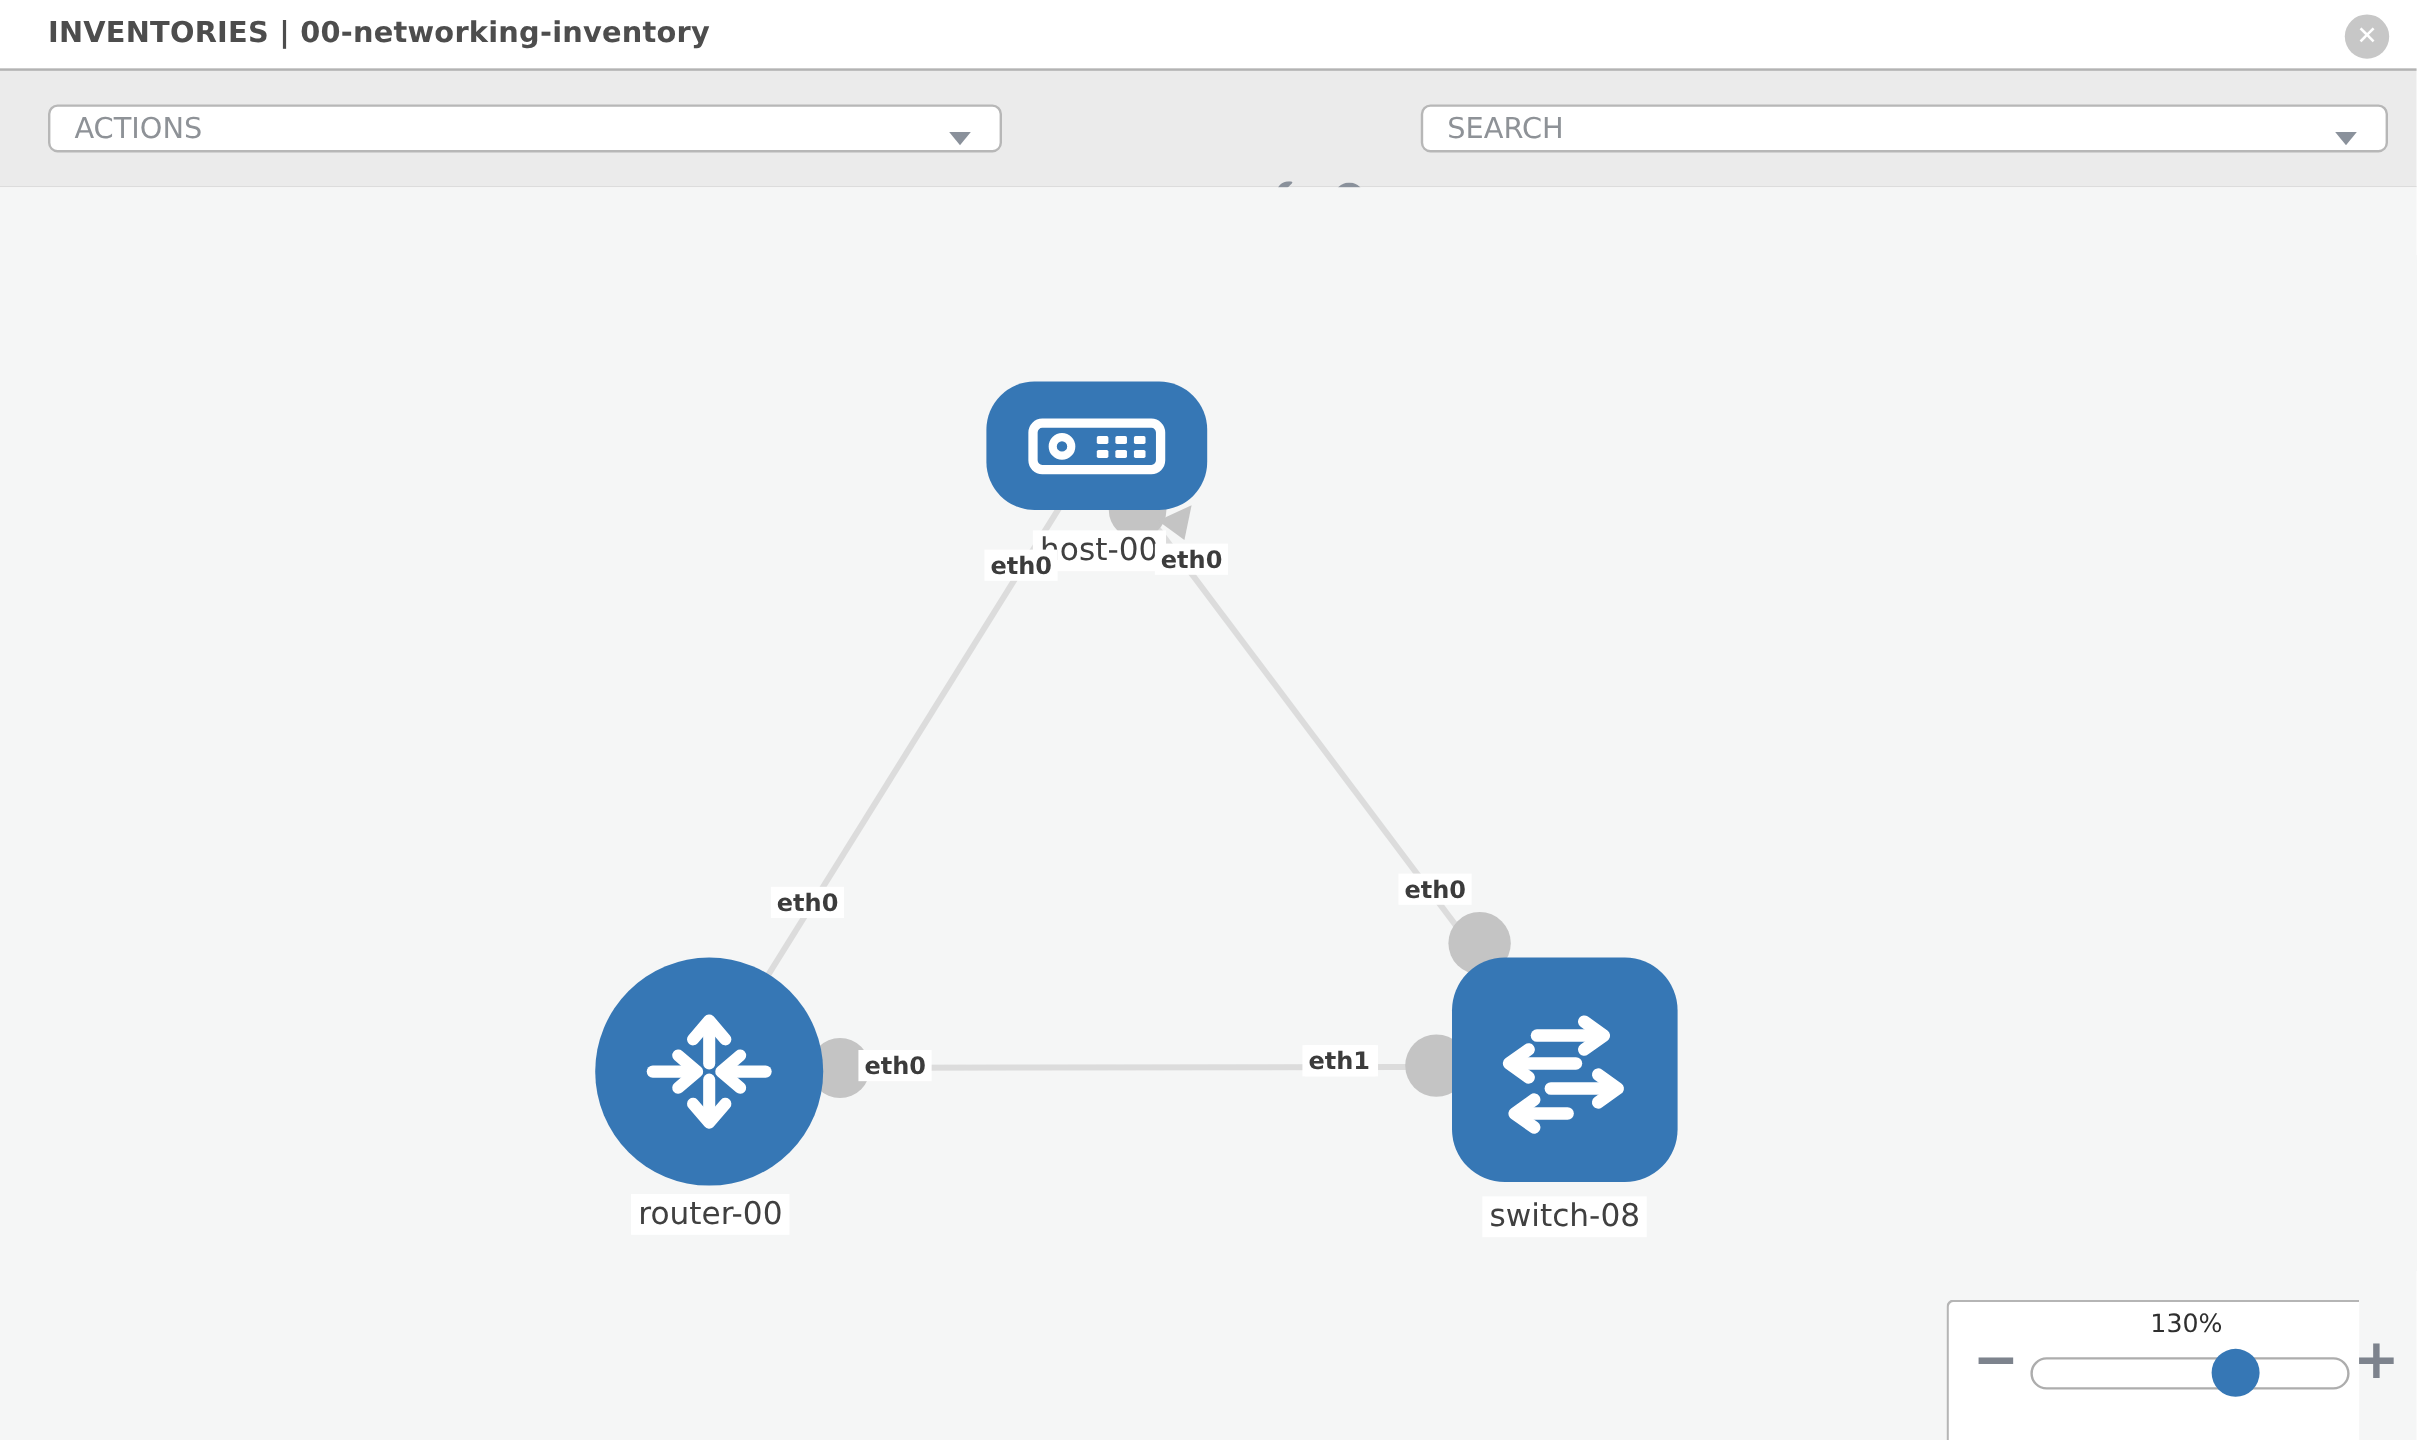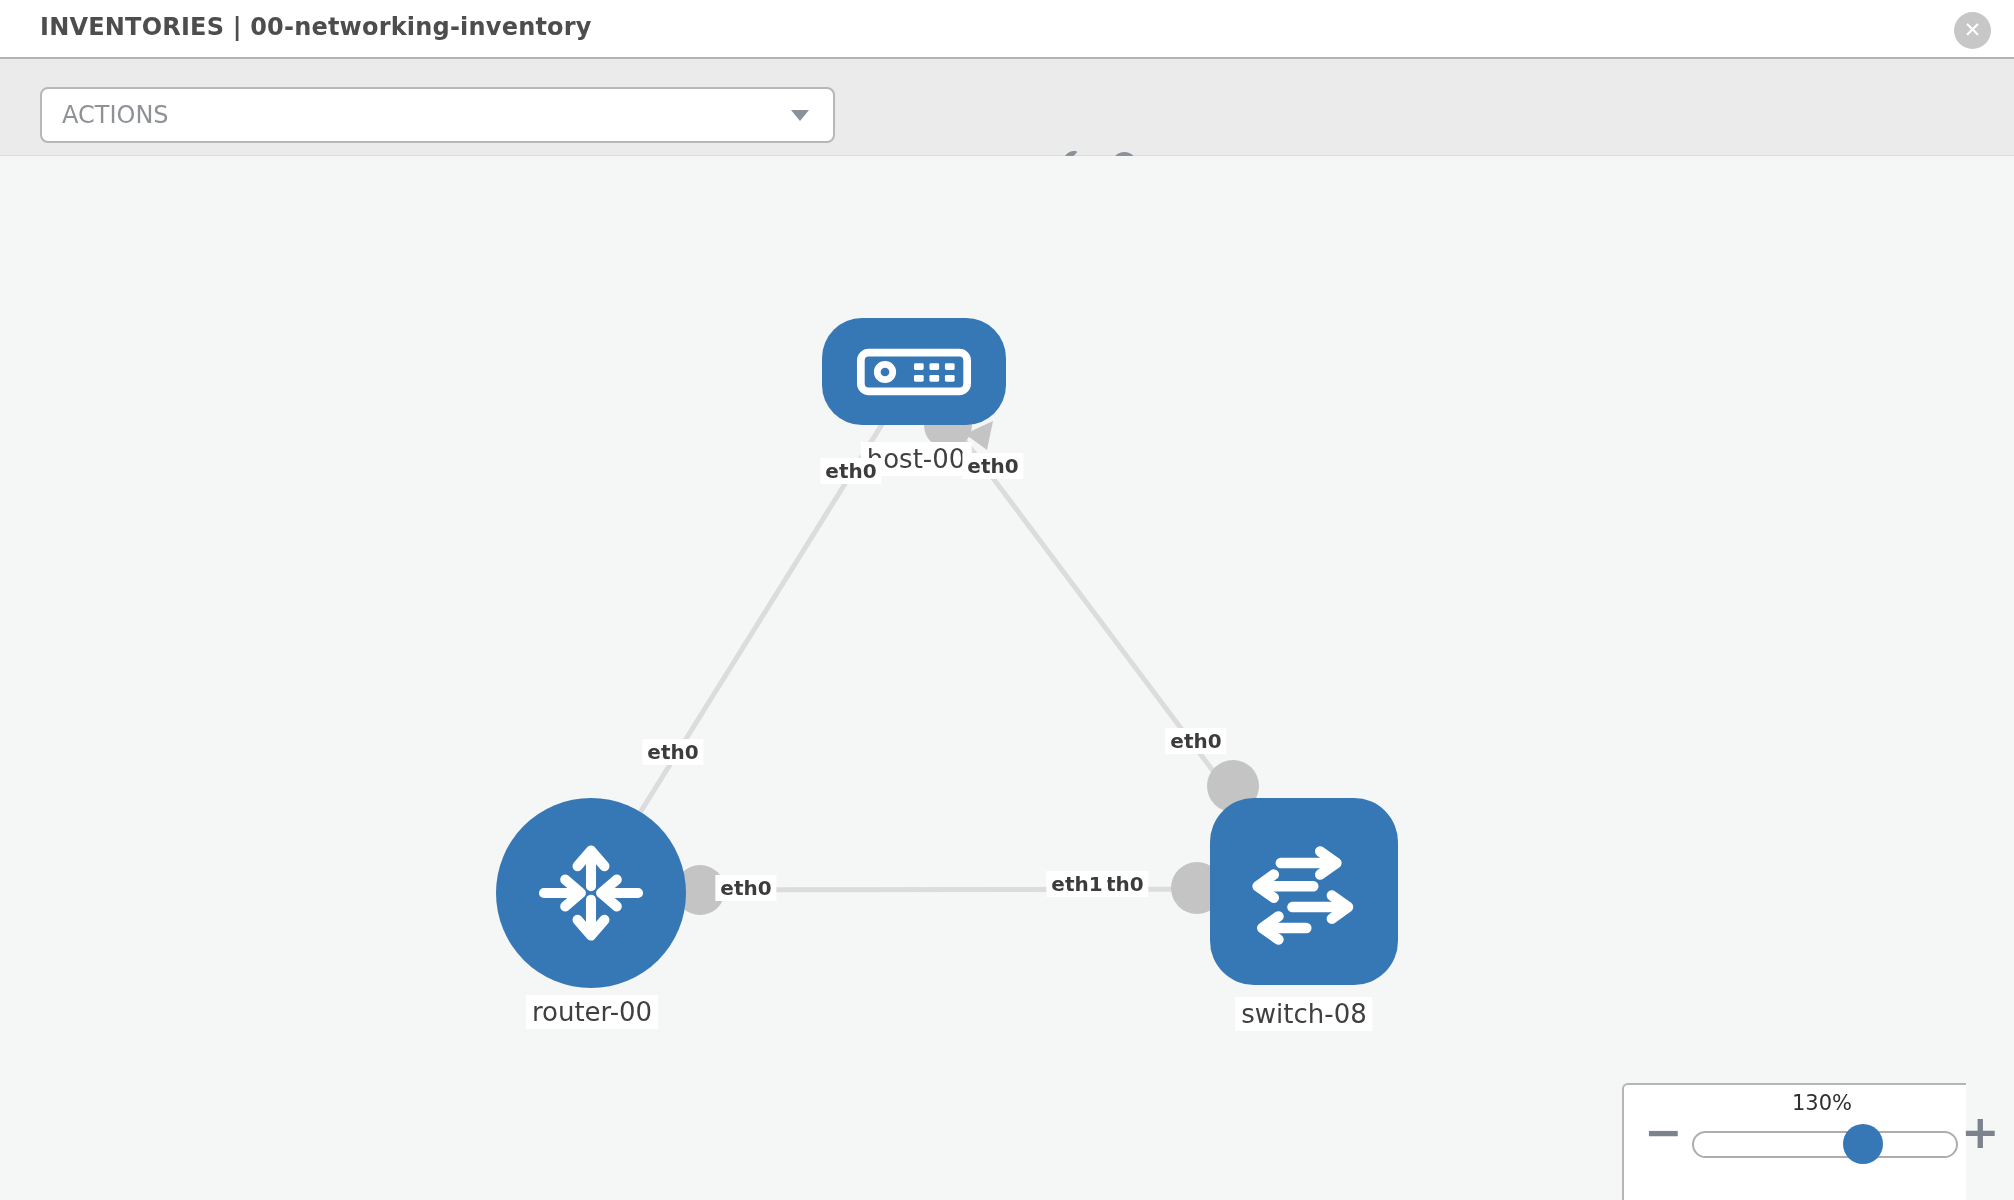--- a/index.html
+++ b/index.html
@@ -9,21 +9,21 @@
   
   .header{position:absolute;top:0;left:0;width:2014px;height:57px;background:#fff;}
   .page-title{position:absolute;left:40px;top:13px;font-size:24px;font-weight:bold;color:#4d4d4d;letter-spacing:.2px;}
   .close-btn{position:absolute;right:23px;top:12px;width:37px;height:37px;border-radius:50%;
              background:#c7c7c7;color:#fff;display:flex;align-items:center;justify-content:center;
              font-size:21px;font-weight:bold;cursor:pointer;line-height:1;}
 
   
   .toolbar{position:absolute;top:57px;left:0;width:2014px;height:99px;background:#ebebeb;
            border-top:2px solid #b3b3b3;border-bottom:1px solid #dcdcdc;box-sizing:border-box;}
-  .combo{position:absolute;height:56px;background:#fff;border:2px solid #b7b7b7;border-radius:8px;
+  .combo{position:absolute;height:40px;background:#fff;border:2px solid #b7b7b7;border-radius:8px;
          box-sizing:border-box;display:flex;align-items:center;padding:0 20px;
          color:#8e9297;font-size:24px;cursor:pointer;}
   .combo .caret{position:absolute;right:24px;top:21px;width:0;height:0;
                 border-left:9px solid transparent;border-right:9px solid transparent;
                 border-top:11px solid #8a919b;}
   .combo-actions{left:40px;top:28px;width:795px;}
   .combo-search{left:1184px;top:28px;width:806px;}
   .tool-icon{position:absolute;top:92px;width:36px;height:36px;cursor:pointer;}
   .tool-icon svg{width:100%;height:100%;fill:#8a919b;}
   .icon-wrench{left:1048px;}
@@ -48,21 +48,21 @@
            font-size:20px;padding:1px 5px;white-space:nowrap;font-weight:bold;}
   .lbl-host{left:916px;top:303px;}
   .lbl-router{left:592px;top:856px;}
   .lbl-switch{left:1304px;top:858px;}
   .if-a-host{left:851px;top:315px;}
   .if-b-host{left:993px;top:310px;}
   .if-a-router{left:673px;top:596px;}
   .if-b-switch{left:1196px;top:585px;}
   .if-c-router{left:746px;top:732px;}
   .if-c-switch-under{left:1118px;top:728px;z-index:3;}
-  .if-c-switch-over{left:1077px;top:728px;z-index:4;}
+  .if-c-switch-over{left:1116px;top:728px;z-index:4;}
 
   
   .zoom-panel{position:absolute;left:1622px;top:1083px;width:344px;height:117px;background:#fff;
               border:2px solid #b5b5b5;border-right:none;border-bottom:none;
               border-top-left-radius:6px;box-sizing:border-box;}
   .zoom-level{position:absolute;left:78px;top:6px;width:240px;text-align:center;
               font-size:21px;color:#2f2f2f;}
   .zoom-minus,.zoom-plus{position:absolute;top:24px;font-size:46px;font-weight:bold;color:#7d838d;
               cursor:pointer;line-height:1;}
   .zoom-minus{left:20px;}
@@ -94,20 +94,24 @@
       <svg viewBox="0 0 512 512">
           <path d="M507.73 109.1c-2.24-9.03-13.54-12.09-20.12-5.51l-74.36 74.36-67.88-11.31-11.31-67.88 74.36-74.36c6.62-6.62 3.43-17.9-5.66-20.16-47.38-11.74-99.55.91-136.58 37.93-39.64 39.64-50.55 97.1-34.05 147.2L18.74 368.58c-24.99 24.99-24.99 65.51 0 90.5 24.99 24.99 65.51 24.99 90.5 0l179.97-179.97c50.12 16.71 107.47 5.68 147.37-34.22 37.07-37.07 49.7-89.32 37.57-136.79zM64 472c-13.25 0-24-10.75-24-24 0-13.26 10.75-24 24-24s24 10.74 24 24c0 13.25-10.75 24-24 24z"></path>
         </svg>
     </div>
     <div class="tool-icon icon-key">
       <svg viewBox="0 0 512 512">
           <path d="M512 176.001C512 273.203 433.202 352 336 352c-11.22 0-22.19-1.062-32.827-3.069l-24.012 27.014A23.999 23.999 0 0 1 261.223 384H224v40c0 13.255-10.745 24-24 24h-40v40c0 13.255-10.745 24-24 24H24c-13.255 0-24-10.745-24-24v-78.059c0-6.365 2.529-12.47 7.029-16.971l161.802-161.802C163.108 213.814 160 195.271 160 176 160 78.798 238.797.001 335.999 0 433.488-.001 512 78.511 512 176.001zM336 128c0 26.51 21.49 48 48 48s48-21.49 48-48-21.49-48-48-48-48 21.49-48 48z"></path>
         </svg>
     </div>
 
+    <div class="combo combo-search">
+      <span>SEARCH</span>
+      <span class="caret"></span>
+    </div>
   </div>
 
   <div class="canvas">
 
     <svg class="links-svg" width="2014" height="1044" viewBox="0 0 2014 1044">
       <line class="link" x1="914" y1="217" x2="590" y2="737"></line>
       <line class="link" x1="914" y1="217" x2="1304" y2="736"></line>
       <line class="link" x1="590" y1="734" x2="1304" y2="733"></line>
       <circle class="endpoint" cx="948" cy="269" r="24"></circle>
       <polygon class="endpoint" points="965,278 993,265 987,294"></polygon>

